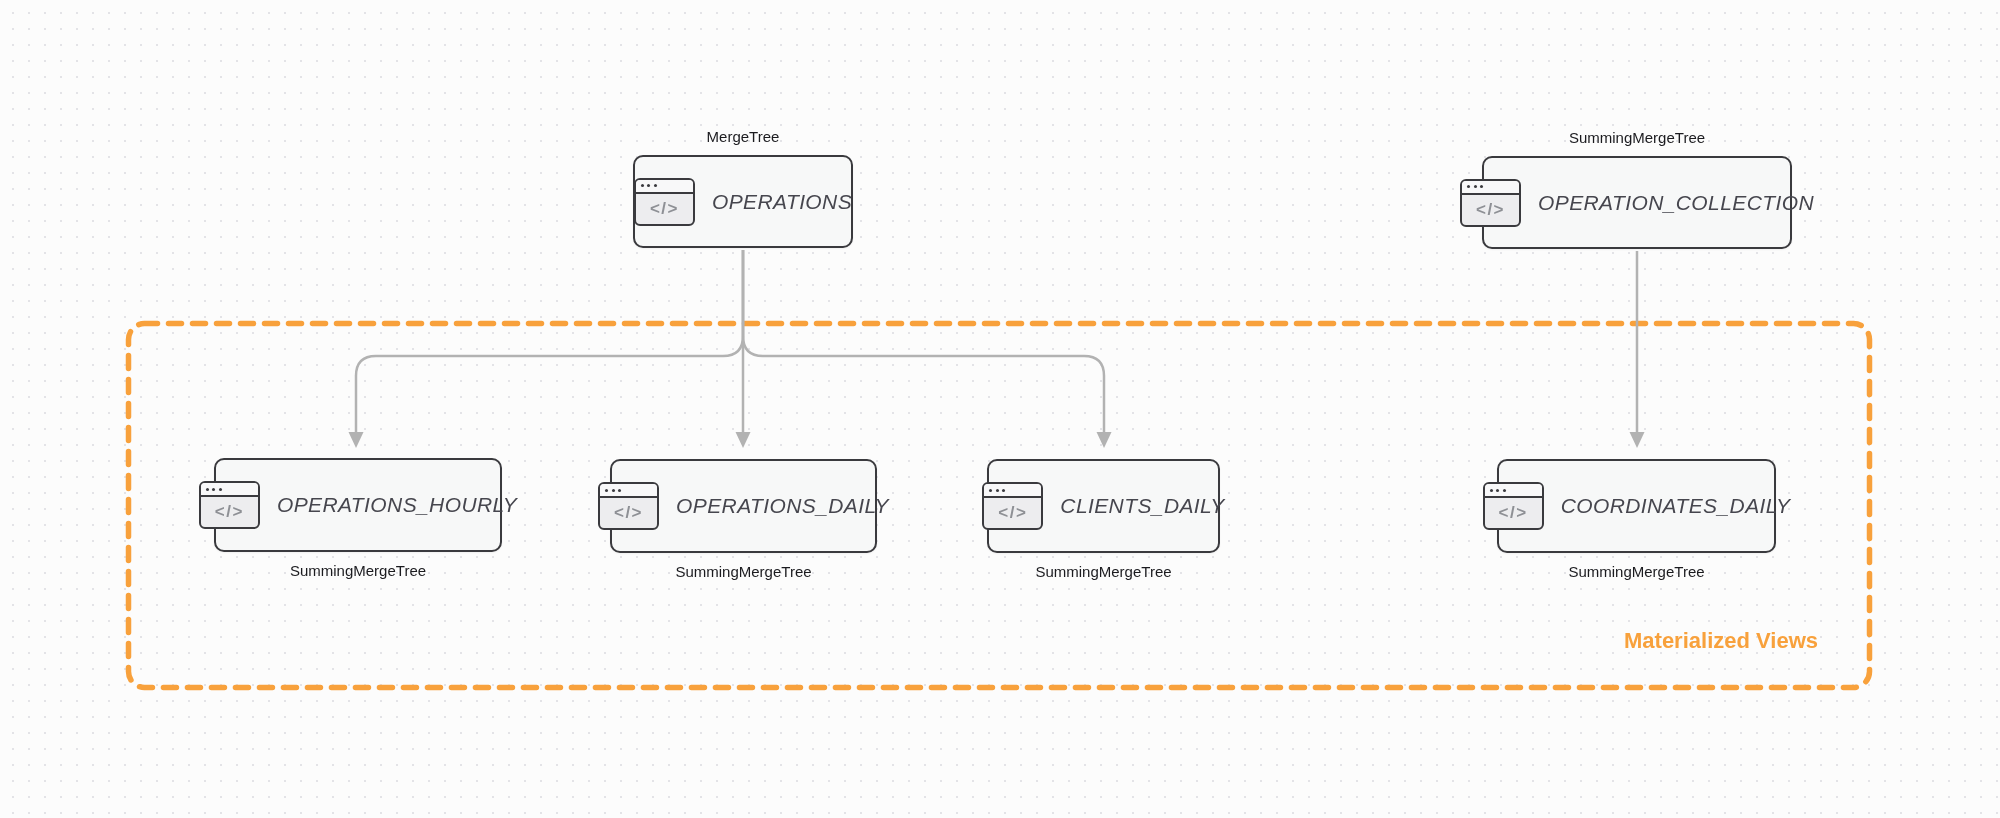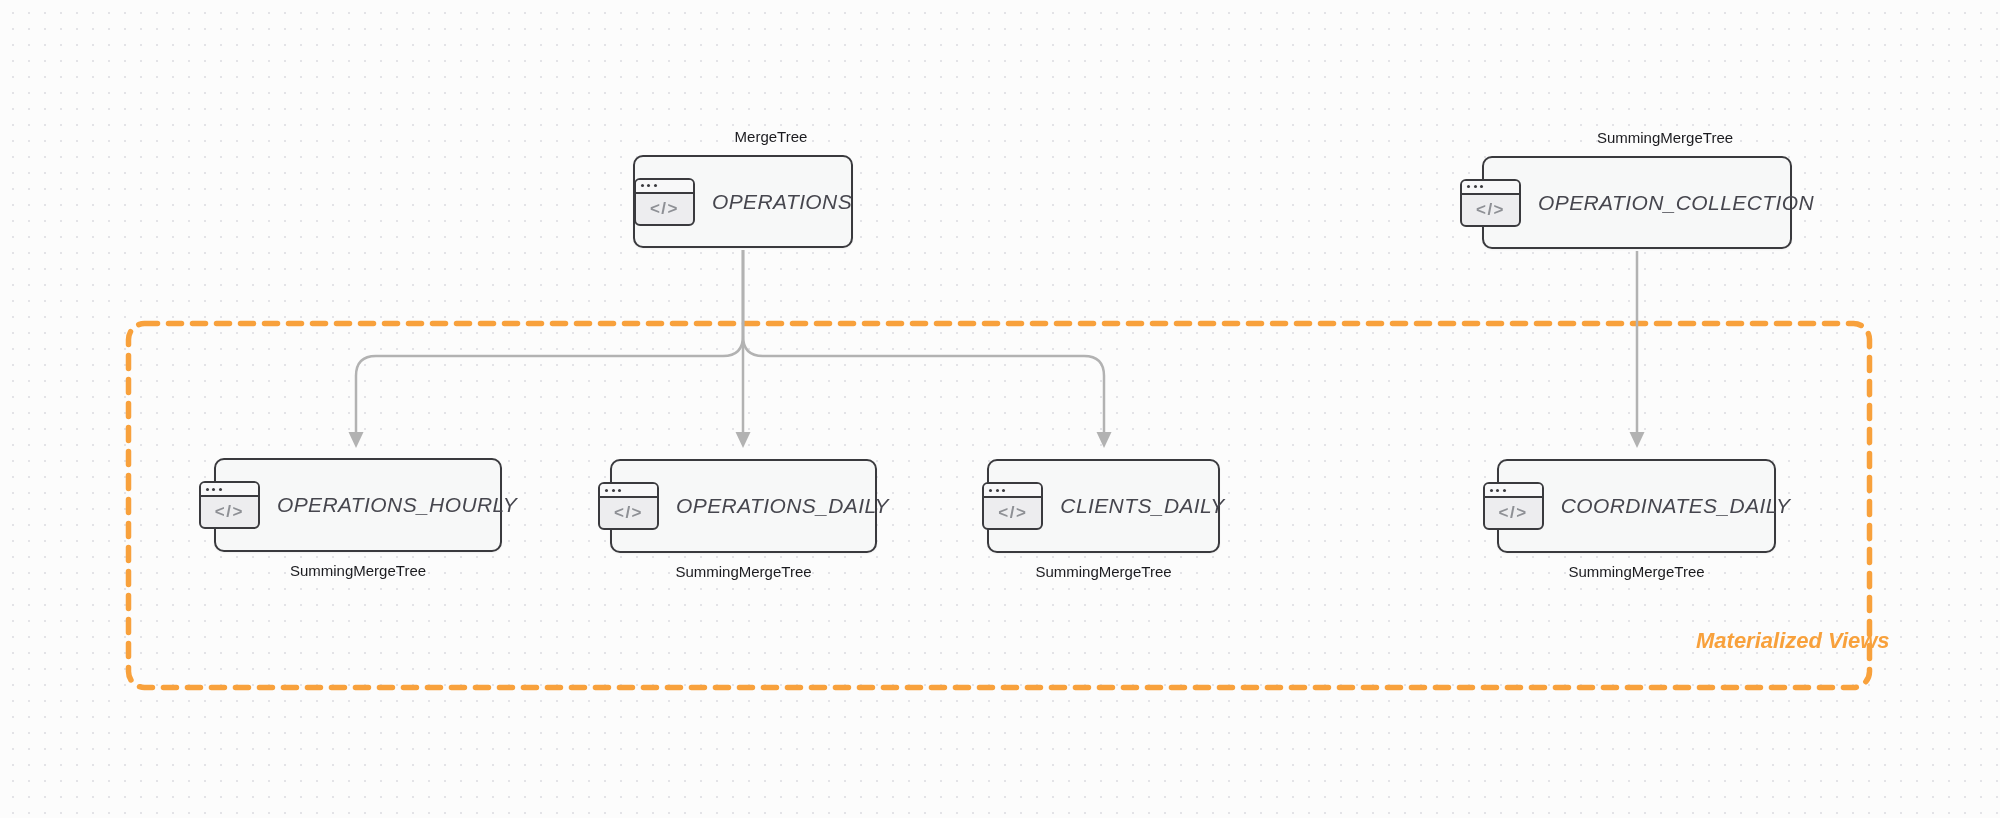--- a/index.html
+++ b/index.html
@@ -51,25 +51,25 @@
     color:var(--icon-glyph);font-weight:700;font-size:17px;letter-spacing:1.5px;
   }
   .node-name{
     font-style:italic;font-size:21px;font-weight:500;
     color:var(--node-text);letter-spacing:0.4px;white-space:nowrap;
   }
   .engine-label{
     position:absolute;left:50%;transform:translateX(-50%);
     font-size:15px;color:var(--label-text);white-space:nowrap;
   }
-  .engine-top{bottom:calc(100% + 10px);margin-left:28px;}
+  .engine-top{bottom:calc(100% + 10px);}
   .engine-bottom{top:calc(100% + 10px);}
   .group-label{
-    position:absolute;left:1696px;top:628px;
-    font-size:22px;font-weight:600;color:var(--accent-orange);white-space:nowrap;font-style:italic;
+    position:absolute;left:1624px;top:628px;
+    font-size:22px;font-weight:600;color:var(--accent-orange);white-space:nowrap;
   }
 </style>
 </head>
 <body>
 
 <div class="canvas">
 
   <svg class="overlay" viewBox="0 0 2000 818" xmlns="http://www.w3.org/2000/svg">
 
     <rect class="group-rect" x="128.5" y="323.5" width="1741" height="364" rx="16"></rect>

